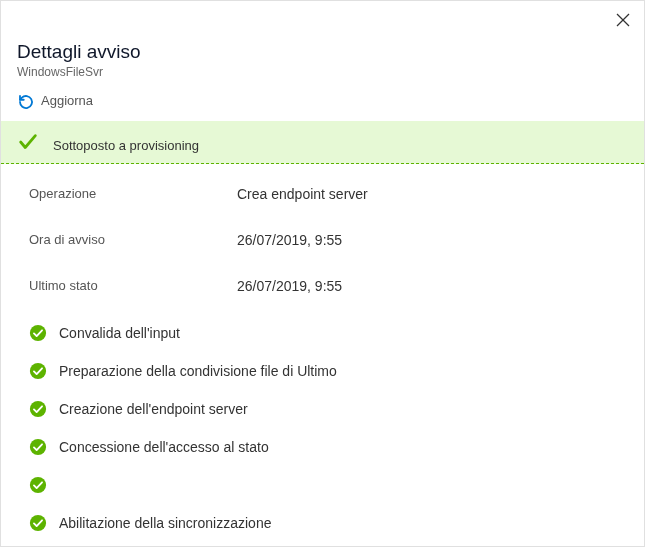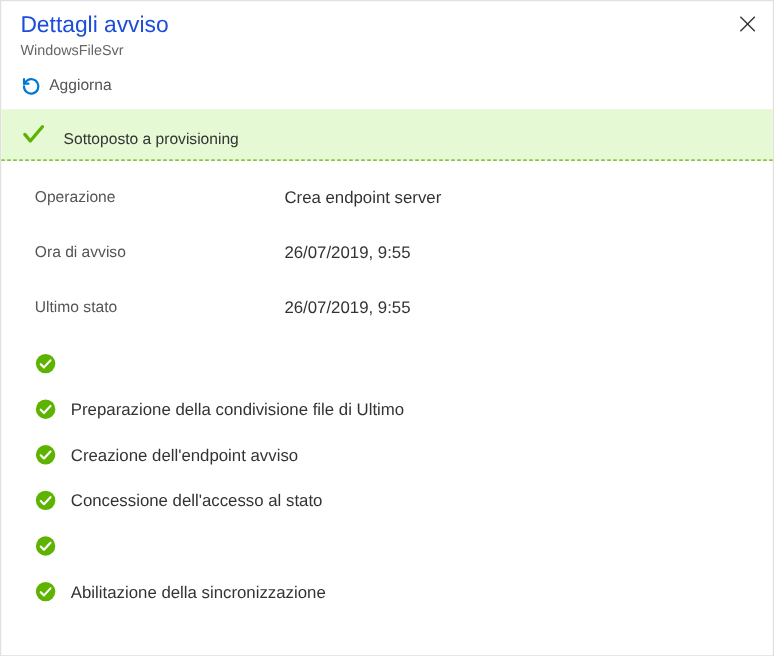--- a/index.html
+++ b/index.html
@@ -12,21 +12,22 @@
       overflow: hidden;
       color: #333;
     }
     .header {
       padding: 10px 16px 6px 16px;
       position: relative;
     }
     .title {
       font-size: 19px;
       font-weight: 400;
-      color: #1d4ed8;
+      color: #0f172a;
+      margin-top: 30px;
     }
     .subtitle {
       font-size: 12px;
       color: #666;
       margin-top: 2px;
     }
     .close-btn {
       position: absolute;
       top: 12px;
       right: 14px;
@@ -155,34 +156,35 @@
     <div class="value">26/07/2019, 9:55</div>
   </div>
 
   <div class="row progress-row">
     <div class="steps">
       <div class="step">
         <svg class="check-circle" viewBox="0 0 20 20">
             <circle cx="10" cy="10" r="9" fill="#5db300"></circle>
             <path d="M5.5 10.5 L8.5 13.5 L14.5 7" stroke="#fff" stroke-width="2" fill="none" stroke-linecap="round" stroke-linejoin="round"></path>
           </svg>
+        <span class="step-text">Convalida dell'input</span>
       </div>
       <div class="step">
         <svg class="check-circle" viewBox="0 0 20 20">
             <circle cx="10" cy="10" r="9" fill="#5db300"></circle>
             <path d="M5.5 10.5 L8.5 13.5 L14.5 7" stroke="#fff" stroke-width="2" fill="none" stroke-linecap="round" stroke-linejoin="round"></path>
           </svg>
         <span class="step-text">Preparazione della condivisione file di Ultimo</span>
       </div>
       <div class="step">
         <svg class="check-circle" viewBox="0 0 20 20">
             <circle cx="10" cy="10" r="9" fill="#5db300"></circle>
             <path d="M5.5 10.5 L8.5 13.5 L14.5 7" stroke="#fff" stroke-width="2" fill="none" stroke-linecap="round" stroke-linejoin="round"></path>
           </svg>
-        <span class="step-text">Creazione dell'endpoint avviso</span>
+        <span class="step-text">Creazione dell'endpoint server</span>
       </div>
       <div class="step">
         <svg class="check-circle" viewBox="0 0 20 20">
             <circle cx="10" cy="10" r="9" fill="#5db300"></circle>
             <path d="M5.5 10.5 L8.5 13.5 L14.5 7" stroke="#fff" stroke-width="2" fill="none" stroke-linecap="round" stroke-linejoin="round"></path>
           </svg>
         <span class="step-text">Concessione dell'accesso al stato</span>
       </div>
       <div class="step">
         <svg class="check-circle" viewBox="0 0 20 20">

